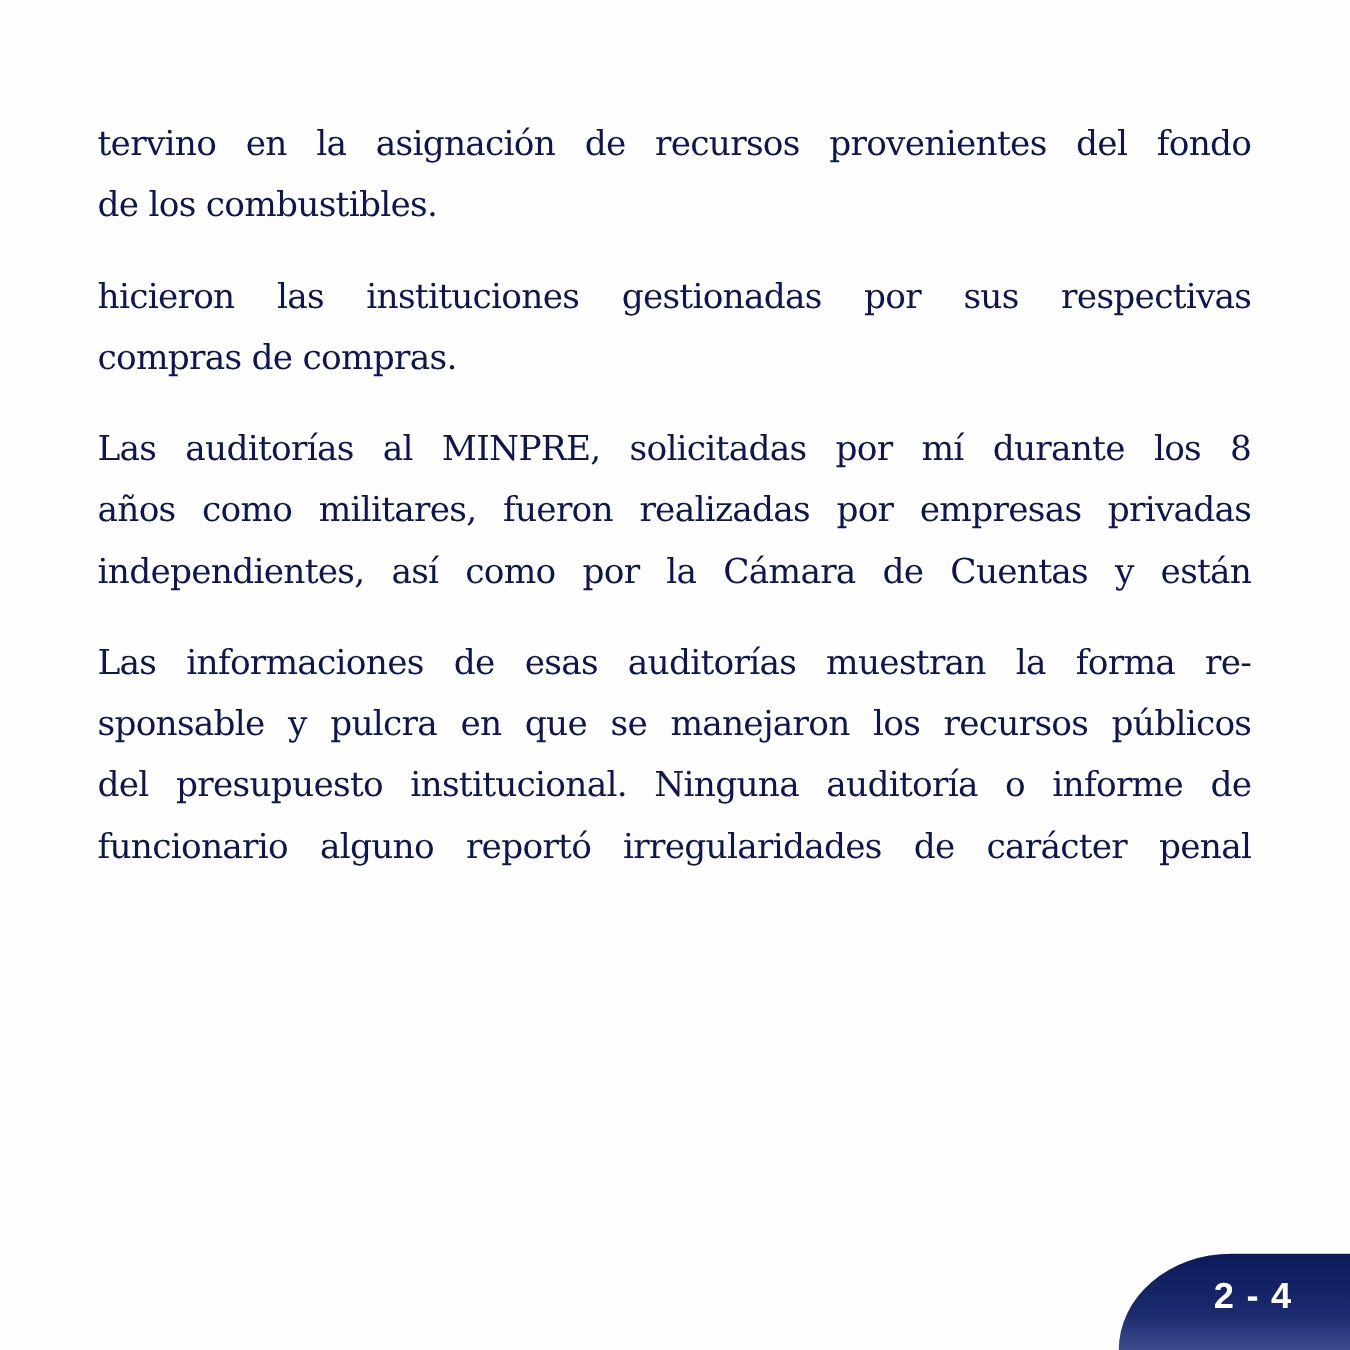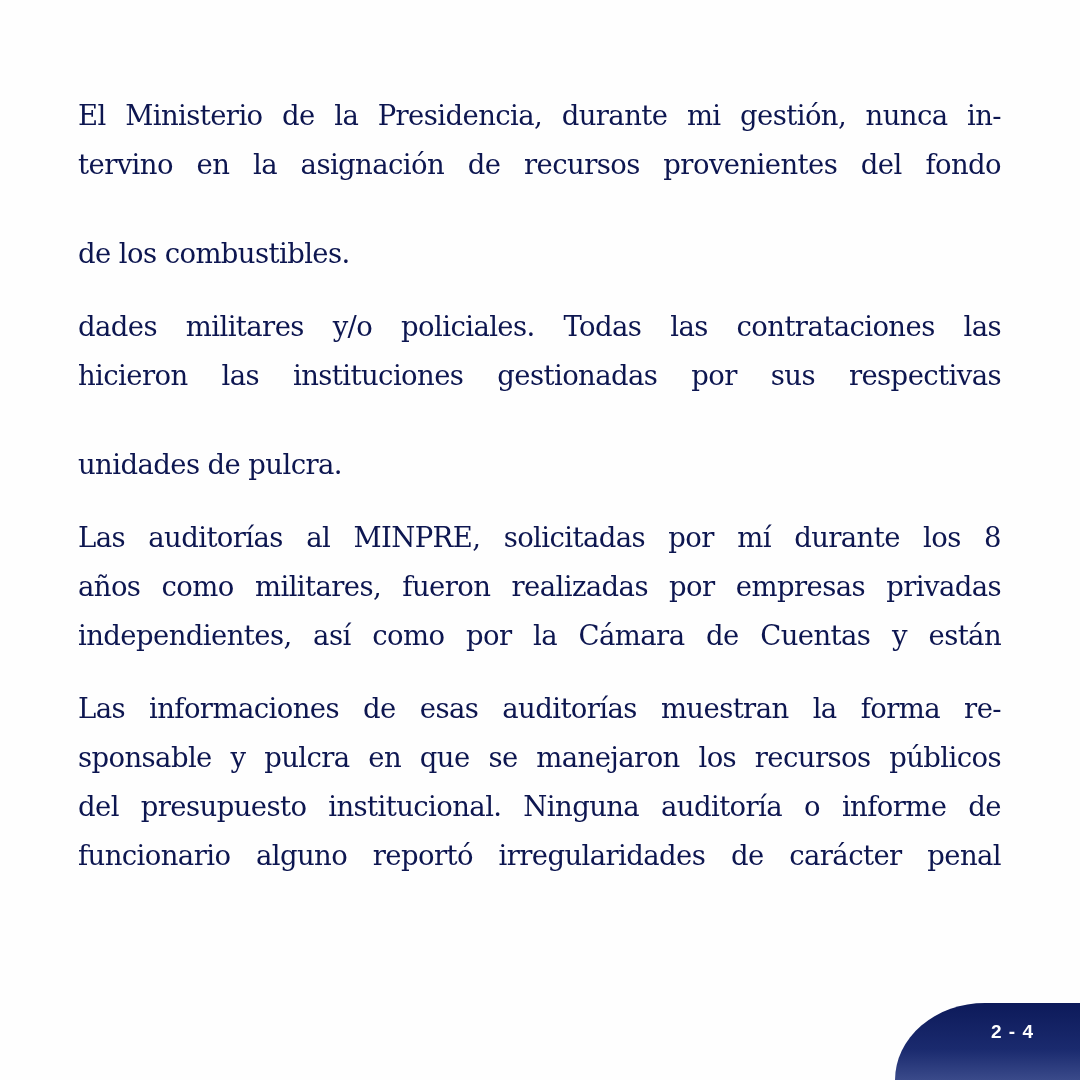--- a/index.html
+++ b/index.html
@@ -1,40 +1,38 @@
 <!DOCTYPE html>
 <html><head>
 <meta charset="utf-8">
 <style>
   html, body { margin:0; padding:0; }
   body { width:1080px; height:1080px; background:#fefefe; position:relative; overflow:hidden; }
   .content { position:absolute; left:78px; top:91px; width:923px; }
   .para { font-family:"DejaVu Serif", serif; font-size:27.5px; line-height:49px; color:#0d1650;
           text-align:justify; margin:0 0 24px 0; letter-spacing:-0.6px; hyphens:manual; }
   .line { display:block; text-align:justify; text-align-last:justify; white-space:nowrap; }
-  .line.last { text-align-last:left;margin-top:40px; }
+  .line.last { text-align-last:left; }
   .badge { position:absolute; left:895px; top:1003px; width:185px; height:77px;
            background:linear-gradient(180deg,#0d1a5a 0%,#1a2a6e 60%,#3a4a8a 100%);
            border-top-left-radius:90px 77px; }
   .badge-text { position:absolute; right:46px; top:18px; font-family:"Liberation Sans", sans-serif;
-           font-weight:bold; font-size:19px; color:#ffffff; letter-spacing:1px; }
+           font-weight:bold; font-size:29px; color:#ffffff; letter-spacing:1px; }
 </style>
 </head>
 <body>
 
 <div class="content">
   <p class="para">
-    <span class="line">El Ministerio de la Presidencia, durante mi gestión, nunca in-</span>
     <span class="line">tervino en la asignación de recursos provenientes del fondo</span>
     <span class="line last">de los combustibles.</span>
   </p>
   <p class="para">
-    <span class="line">dades militares y/o policiales. Todas las contrataciones las</span>
     <span class="line">hicieron las instituciones gestionadas por sus respectivas</span>
-    <span class="line last">unidades de pulcra.</span>
+    <span class="line last">compras de compras.</span>
   </p>
   <p class="para">
     <span class="line">Las auditorías al MINPRE, solicitadas por mí durante los 8</span>
     <span class="line">años como militares, fueron realizadas por empresas privadas</span>
     <span class="line">independientes, así como por la Cámara de Cuentas y están</span>
   </p>
   <p class="para">
     <span class="line">Las informaciones de esas auditorías muestran la forma re-</span>
     <span class="line">sponsable y pulcra en que se manejaron los recursos públicos</span>
     <span class="line">del presupuesto institucional. Ninguna auditoría o informe de</span>

